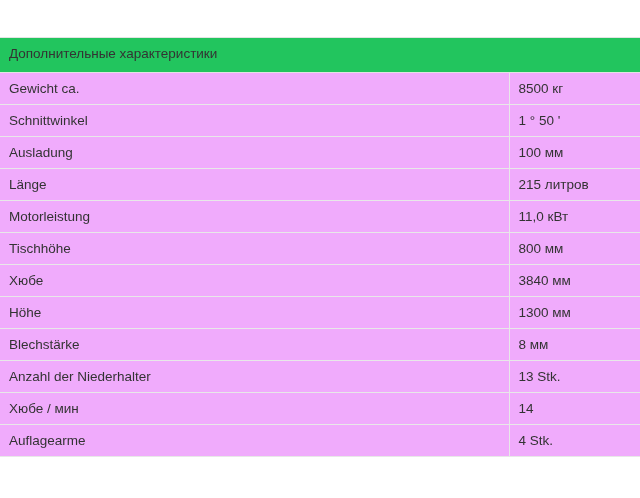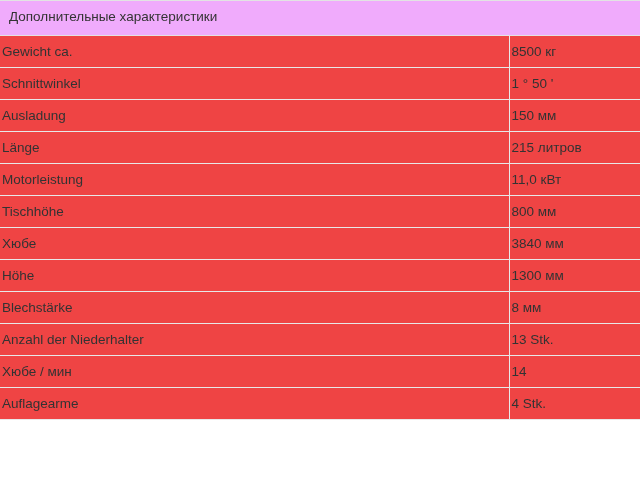--- a/index.html
+++ b/index.html
@@ -19,35 +19,36 @@
     border-collapse: collapse;
     table-layout: fixed;
     font-size: 13.5px;
   }
   .spec-table col.c-label { width: 509px; }
   .spec-table col.c-value { width: 131px; }
 
   .spec-table caption {
     caption-side: top;
     text-align: left;
-    background: #f0abfc;
+    background: #22c55e;
     color: #333333;
     font-size: 13.5px;
     padding: 8px 0 8px 9px;
     border-top: 1px solid #e3e3e3;
     border-bottom: 1px solid #e3e3e3;
     box-sizing: border-box;
     height: 36px;
+    margin-top: 37px;
   }
   .spec-table td {
     border-bottom: 1px solid #e8e8e8;
-    padding: 8px 9px 8px 2px;
+    padding: 8px 9px 8px 9px;
     height: 14px;
     vertical-align: middle;
-    background: #ef4444;
+    background: #f0abfc;
     white-space: nowrap;
     overflow: hidden;
     text-overflow: ellipsis;
   }
   .spec-table td.label {
     border-right: 1px solid #e8e8e8;
   }
   .spec-table td.value {
     color: #333333;
     margin-top: 18px;
@@ -69,21 +70,21 @@
     <tr>
       <td class="label">Gewicht ca.</td>
       <td class="value">8500 кг</td>
     </tr>
     <tr>
       <td class="label">Schnittwinkel</td>
       <td class="value">1 ° 50 '</td>
     </tr>
     <tr>
       <td class="label">Ausladung</td>
-      <td class="value">150 мм</td>
+      <td class="value">100 мм</td>
     </tr>
     <tr>
       <td class="label">Länge</td>
       <td class="value">215 литров</td>
     </tr>
     <tr>
       <td class="label">Motorleistung</td>
       <td class="value">11,0 кВт</td>
     </tr>
     <tr>

